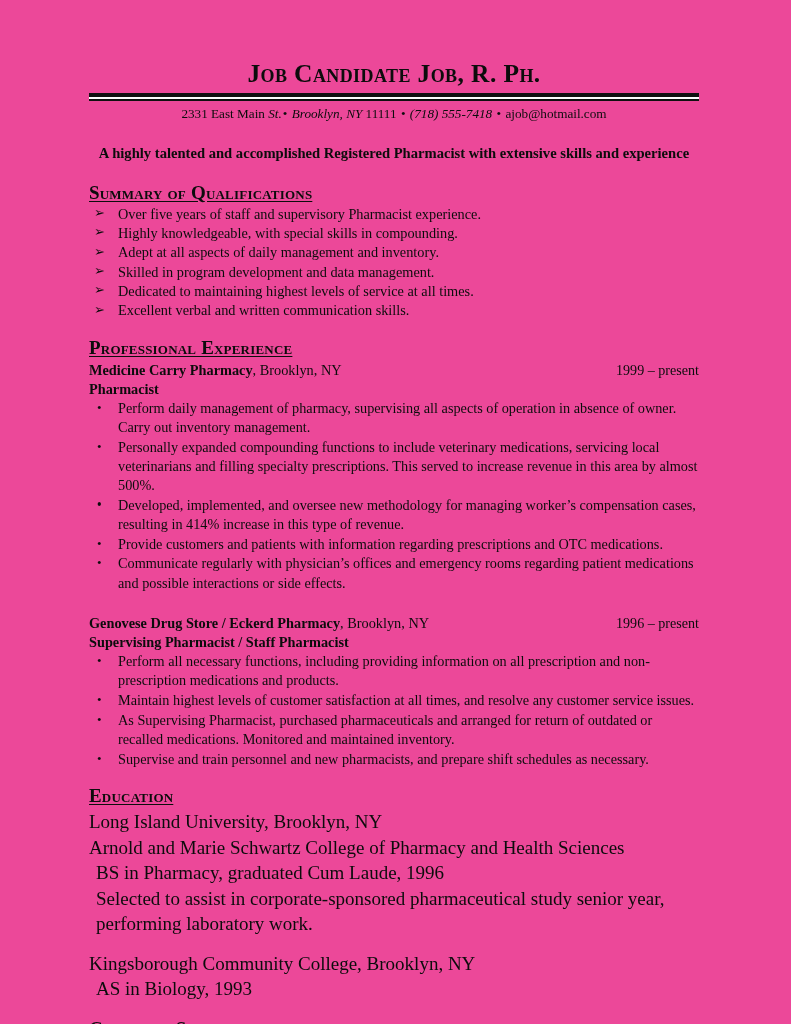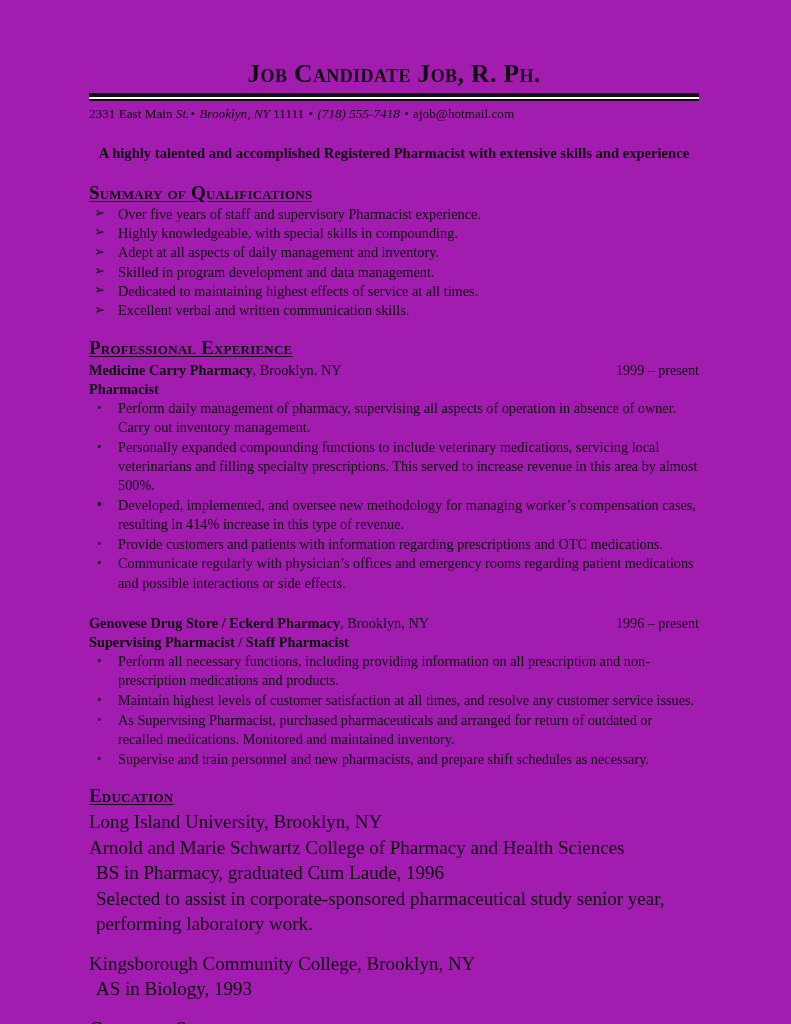--- a/index.html
+++ b/index.html
@@ -13,21 +13,21 @@
     font-family: "Liberation Serif", "DejaVu Serif", serif;
     color: #0c0c0c;
     position: relative;
     overflow: hidden;
   }
   .page {
     position: absolute;
     left: 0; top: 0;
     width: 791px;
     height: 1024px;
-    background: #a21caf;
+    background: #ec4899;
     box-sizing: border-box;
   }
   .content {
     position: absolute;
     left: 89px;
     top: 60px;
     width: 610px;
   }
 
   
@@ -51,20 +51,21 @@
   }
   .rule .gap {
     height: 2px;
     background: #fefefe;
   }
   .rule .thin {
     height: 2px;
     background: #101010;
   }
   .contact {
+    text-align: center;
     font-size: 13.2px;
     line-height: 1.25;
     margin-top: 5px;
     white-space: nowrap;
   }
   .contact .ital { font-style: italic; }
   .sep { padding: 0 1px; }
 
   .tagline {
     text-align: center;
@@ -180,21 +181,21 @@
     </div>
 
     <div class="tagline">A highly talented and accomplished Registered Pharmacist with extensive skills and experience</div>
 
     <div><span class="section-head first">Summary of Qualifications</span></div>
     <ul class="arrow-list">
       <li><span class="marker">➢</span><span>Over five years of staff and supervisory Pharmacist experience.</span></li>
       <li><span class="marker">➢</span><span>Highly knowledgeable, with special skills in compounding.</span></li>
       <li><span class="marker">➢</span><span>Adept at all aspects of daily management and inventory.</span></li>
       <li><span class="marker">➢</span><span>Skilled in program development and data management.</span></li>
-      <li><span class="marker">➢</span><span>Dedicated to maintaining highest effects of service at all times.</span></li>
+      <li><span class="marker">➢</span><span>Dedicated to maintaining highest levels of service at all times.</span></li>
       <li><span class="marker">➢</span><span>Excellent verbal and written communication skills.</span></li>
     </ul>
 
     <div><span class="section-head">Professional Experience</span></div>
 
     <div class="job-block">
       <div class="job-line">
         <span class="job-name">Medicine Carry Pharmacy</span><span class="job-loc">, Brooklyn, NY</span>
         <span class="job-date">1999 – present</span>
       </div>

